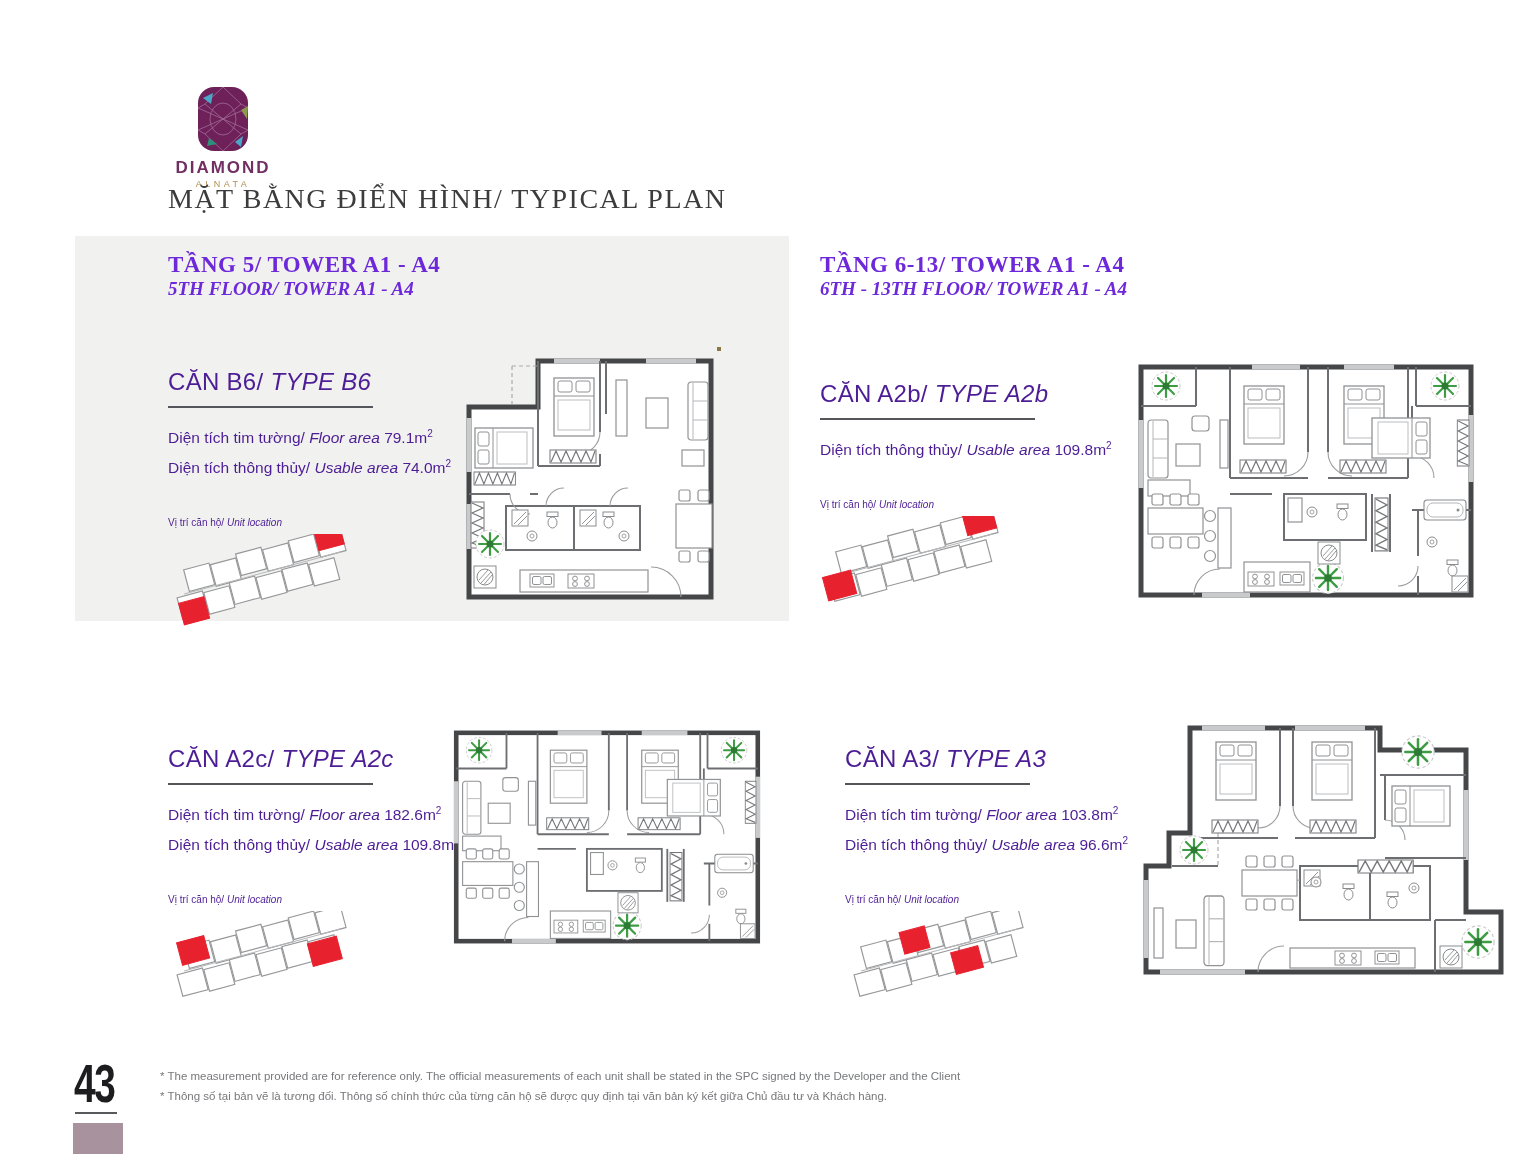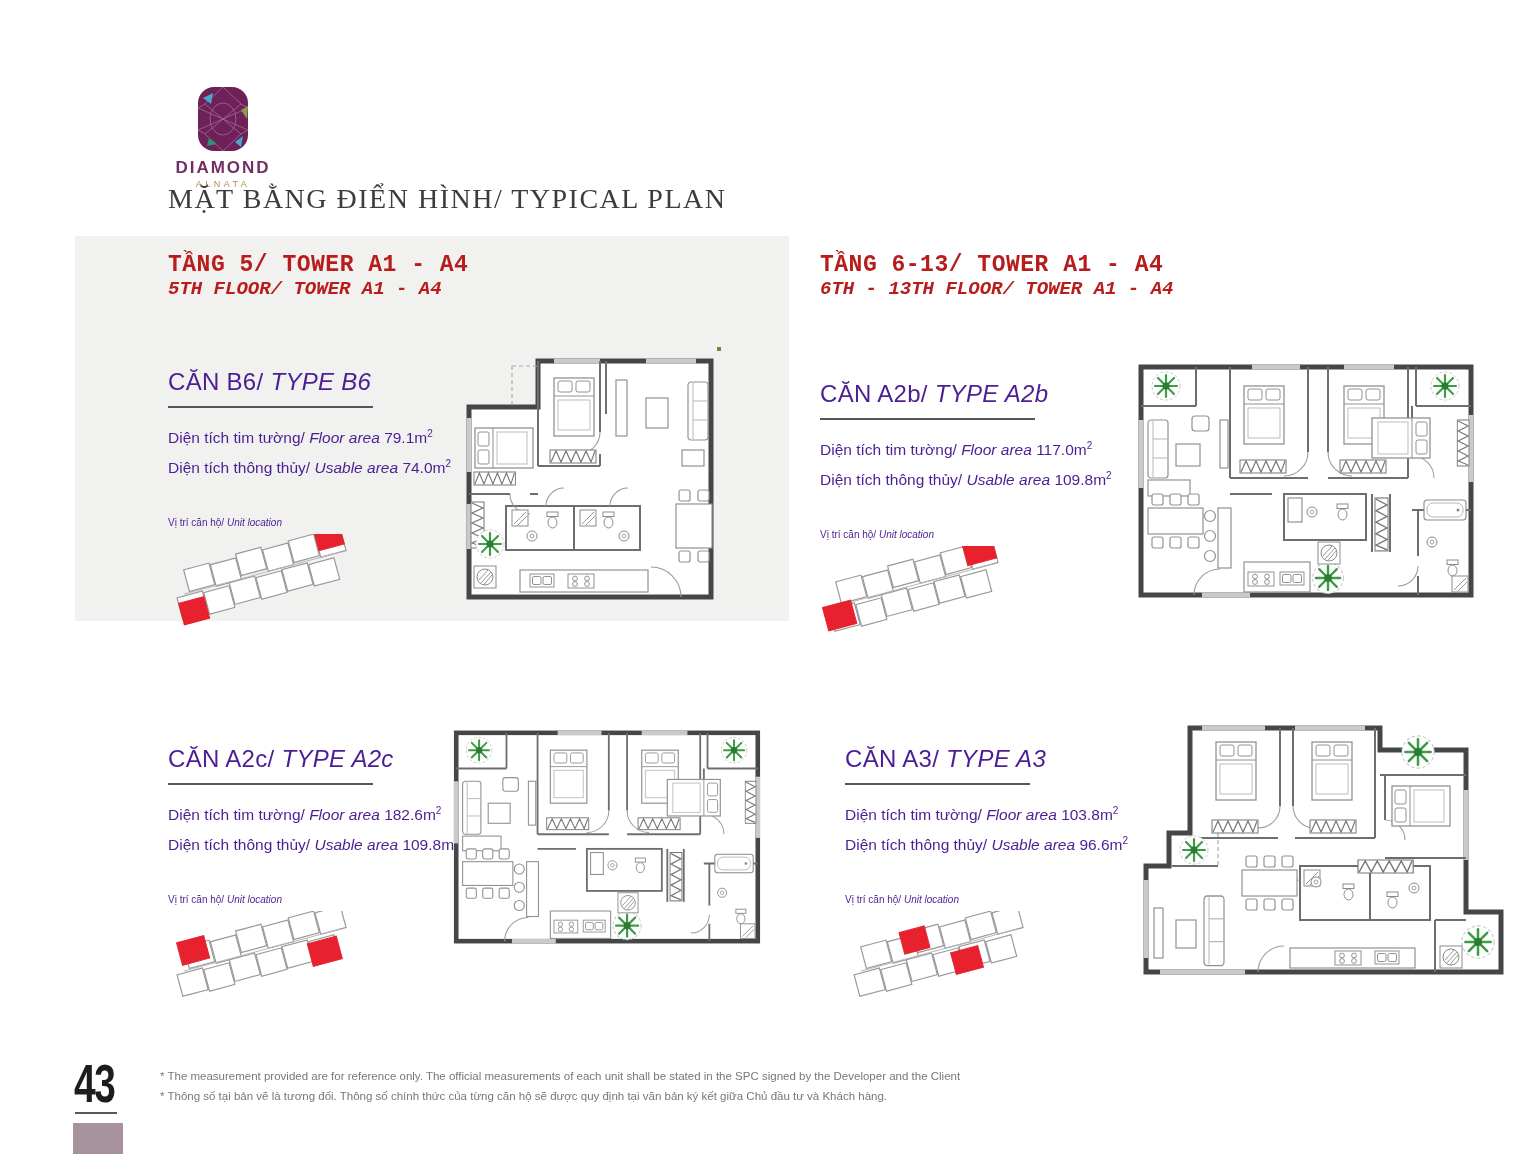--- a/index.html
+++ b/index.html
@@ -6,21 +6,21 @@
   .page{position:relative;width:1536px;height:1154px;background:#ffffff;overflow:hidden;
         font-family:"Liberation Sans","DejaVu Sans",sans-serif;}
   .panel{position:absolute;left:75px;top:236px;width:714px;height:385px;background:#f1f1ef;}
   
   .logo{position:absolute;left:168px;top:86px;width:110px;text-align:center;}
   .brand-name{color:#722f63;font-size:17px;font-weight:bold;letter-spacing:2px;margin-top:2px;}
   .brand-sub{color:#b08d4f;font-size:9px;letter-spacing:3.5px;margin-top:1px;}
   
   .page-title{position:absolute;left:168px;top:183px;font-family:"Liberation Serif","DejaVu Serif",serif;
               font-size:28px;color:#3c3c3e;letter-spacing:1.5px;}
-  .sec-head{position:absolute;font-family:Liberation Mono, monospace;color:#b91c1c;}
+  .sec-head{position:absolute;font-family:Liberation Serif, serif;color:#6d28d9;}
   .sec-title{font-size:23px;font-weight:700;letter-spacing:0.5px;}
   .sec-sub{font-size:19px;font-style:italic;font-weight:600;}
   
   .unit-card{position:absolute;color:#4c1d95;width:370px;}
   .unit-title{font-size:24px;letter-spacing:0.3px;}
   .unit-title .it{font-style:italic;}
   .unit-underline{height:2px;background:#55565a;margin-top:10px;}
   .area-lines{margin-top:13px;font-size:15.5px;line-height:26px;white-space:nowrap;}
   .it{font-style:italic;}
   .area-lines sup{font-size:10px;}
@@ -303,25 +303,20 @@
       </g>
   </svg>
 
   <div class="unit-card" style="left:820px;top:380px;">
     <div class="unit-title">
       <span>CĂN A2b/</span>
       <span class="it">TYPE A2b</span>
     </div>
     <div class="unit-underline" style="width:215px;"></div>
     <div class="area-lines">
-      <div>
-        <span>Diện tích tim tường/</span>
-        <span class="it">Floor area</span>
-        <span>117.0m</span><sup>2</sup>
-      </div>
       <div>
         <span>Diện tích thông thủy/</span>
         <span class="it">Usable area</span>
         <span>109.8m</span><sup>2</sup>
       </div>
     </div>
     <div class="loc-label">
       <span>Vị trí căn hộ/</span>
       <span class="it">Unit location</span>
     </div>

